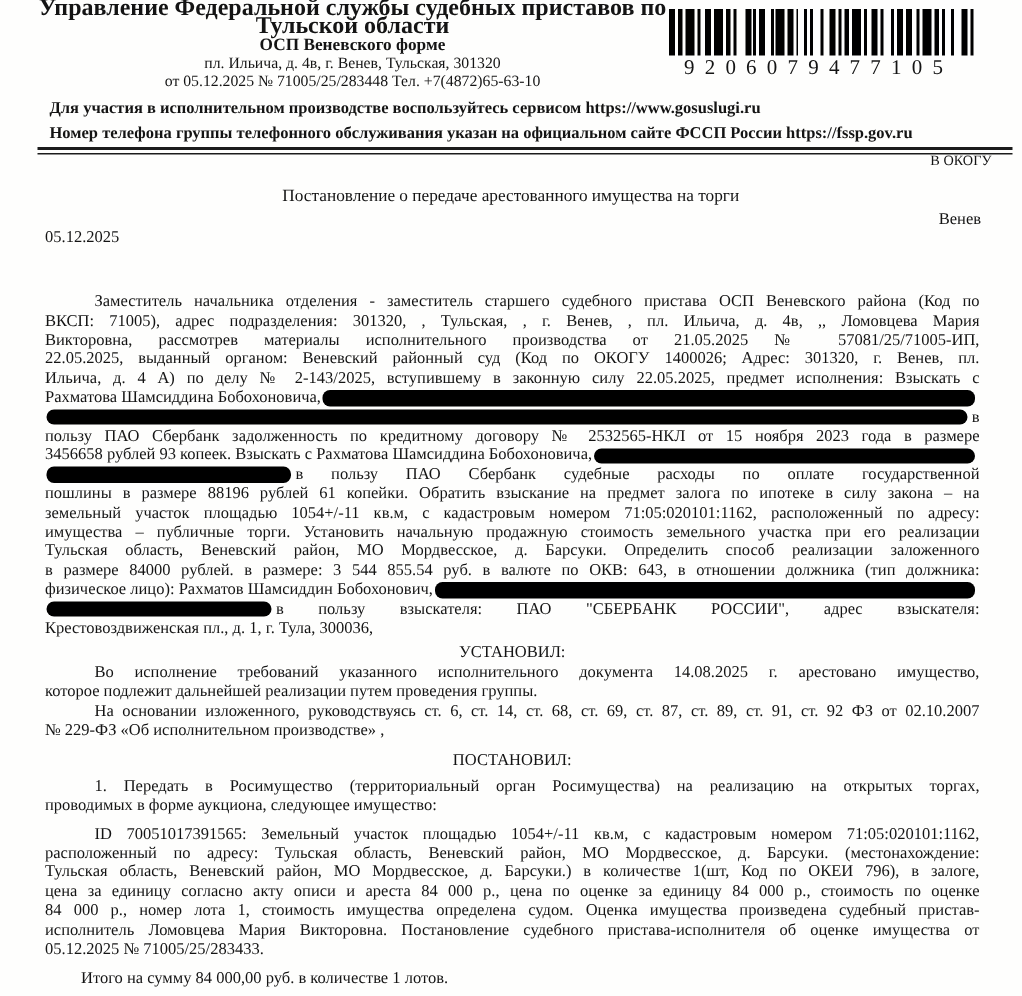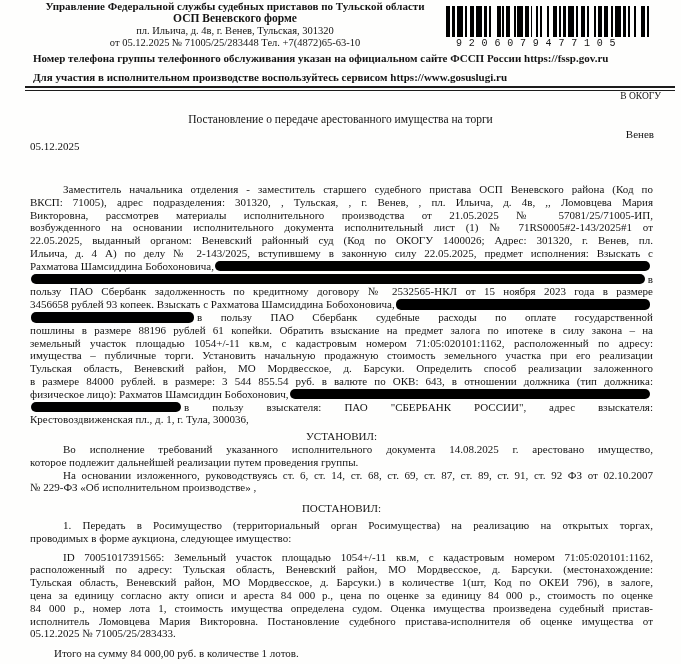--- a/index.html
+++ b/index.html
@@ -1,26 +1,26 @@
 <!DOCTYPE html>
 <html><head>
 <meta charset="utf-8">
 <style>
   html,body{margin:0;padding:0;background:#e8e8e8;}
   .page{position:relative;width:681px;height:664px;background:#fefefd;color:#141414;
         font-family:"Liberation Serif","DejaVu Serif",serif;overflow:hidden;}
   
   .hdr-org{margin-left:25px;width:420px;text-align:center;padding-top:1px;}
-  .hdr-org .l1{font-weight:bold;font-size:11px;line-height:12px;margin-top:-1px;}
+  .hdr-org .l1{font-weight:bold;font-size:16px;line-height:12px;margin-top:-1px;}
   .hdr-org .l2{font-weight:bold;font-size:11.5px;line-height:13px;}
   .hdr-org .l3,.hdr-org .l4{font-size:10.5px;line-height:11.5px;}
   .barcode{position:absolute;top:6px;right:28px;width:207px;}
   .bars{display:flex;height:31px;width:207px;}
   .bars span{height:100%;}
-  .bc-digits{font-family:Liberation Mono, monospace;font-size:10px;letter-spacing:6.8px;
+  .bc-digits{font-family:Liberation Serif, serif;font-size:14px;letter-spacing:6.8px;
              padding-left:10px;margin-top:1px;white-space:nowrap;}
   .notice{margin-left:33px;font-weight:bold;font-size:11px;line-height:13px;}
   .n1{margin-top:6px;} .n2{margin-top:4px;}
   .rule{margin:2px 0 0 25px;width:650px;height:2px;border-top:2px solid #1c1c1c;border-bottom:1px solid #1c1c1c;}
   .vdelo{text-align:right;padding-right:20px;font-size:9.5px;line-height:11px;}
   .title{text-align:center;font-size:11.5px;line-height:14px;margin-top:10px;}
   .place{text-align:right;padding-right:27px;font-size:11px;line-height:12px;margin-top:2px;}
   .dateline{margin-left:30px;font-size:11px;line-height:12px;}
   
   .doc{margin:31px 28px 0 30px;font-size:11px;line-height:12.8px;}
@@ -114,44 +114,41 @@
         <span style="flex: 1 0 0px; background: rgb(0, 0, 0);"></span>
         <span style="flex: 3 0 0px; background: transparent;"></span>
         <span style="flex: 2 0 0px; background: rgb(0, 0, 0);"></span>
         <span style="flex: 1 0 0px; background: transparent;"></span>
         <span style="flex: 1 0 0px; background: rgb(0, 0, 0);"></span>
         <span style="flex: 2 0 0px; background: transparent;"></span>
       </div>
     <div class="bc-digits">9206079477105</div>
   </div>
 
+  <div class="notice n1">Для участия в исполнительном производстве воспользуйтесь сервисом https://www.gosuslugi.ru</div>
   <div class="notice n2">Номер телефона группы телефонного обслуживания указан на официальном сайте ФССП России https://fssp.gov.ru</div>
-  <div class="notice n1">Для участия в исполнительном производстве воспользуйтесь сервисом https://www.gosuslugi.ru</div>
 
   <div class="rule"></div>
   <div class="vdelo">В ОКОГУ</div>
 
   <div class="title">Постановление о передаче арестованного имущества на торги</div>
   <div class="place">Венев</div>
   <div class="dateline">05.12.2025</div>
 
   <div class="doc">
       <div class="dl">
         <span class="tx just" style="text-indent: 33px;">Заместитель начальника отделения - заместитель старшего судебного пристава ОСП Веневского района (Код по</span>
       </div>
       <div class="dl">
         <span class="tx just">ВКСП: 71005), адрес подразделения: 301320, , Тульская, , г. Венев, , пл. Ильича, д. 4в, ,, Ломовцева Мария</span>
       </div>
       <div class="dl">
         <span class="tx just">Викторовна, рассмотрев материалы исполнительного производства от 21.05.2025 №  57081/25/71005-ИП,</span>
       </div>
       <div class="dl">
-        <span class="tx just">возбужденного на основании исполнительного документа исполнительный лист (1) № 71RS0005#2-143/2025#1 от</span>
-      </div>
-      <div class="dl">
         <span class="tx just">22.05.2025, выданный органом: Веневский районный суд (Код по ОКОГУ 1400026; Адрес: 301320, г. Венев, пл.</span>
       </div>
       <div class="dl">
         <span class="tx just">Ильича, д. 4 А) по делу № 2-143/2025, вступившему в законную силу 22.05.2025, предмет исполнения: Взыскать с</span>
       </div>
       <div class="dl">
         <span class="tx left nf">Рахматова Шамсиддина Бобохоновича, </span>
         <span class="redact fill"></span>
       </div>
       <div class="dl">

